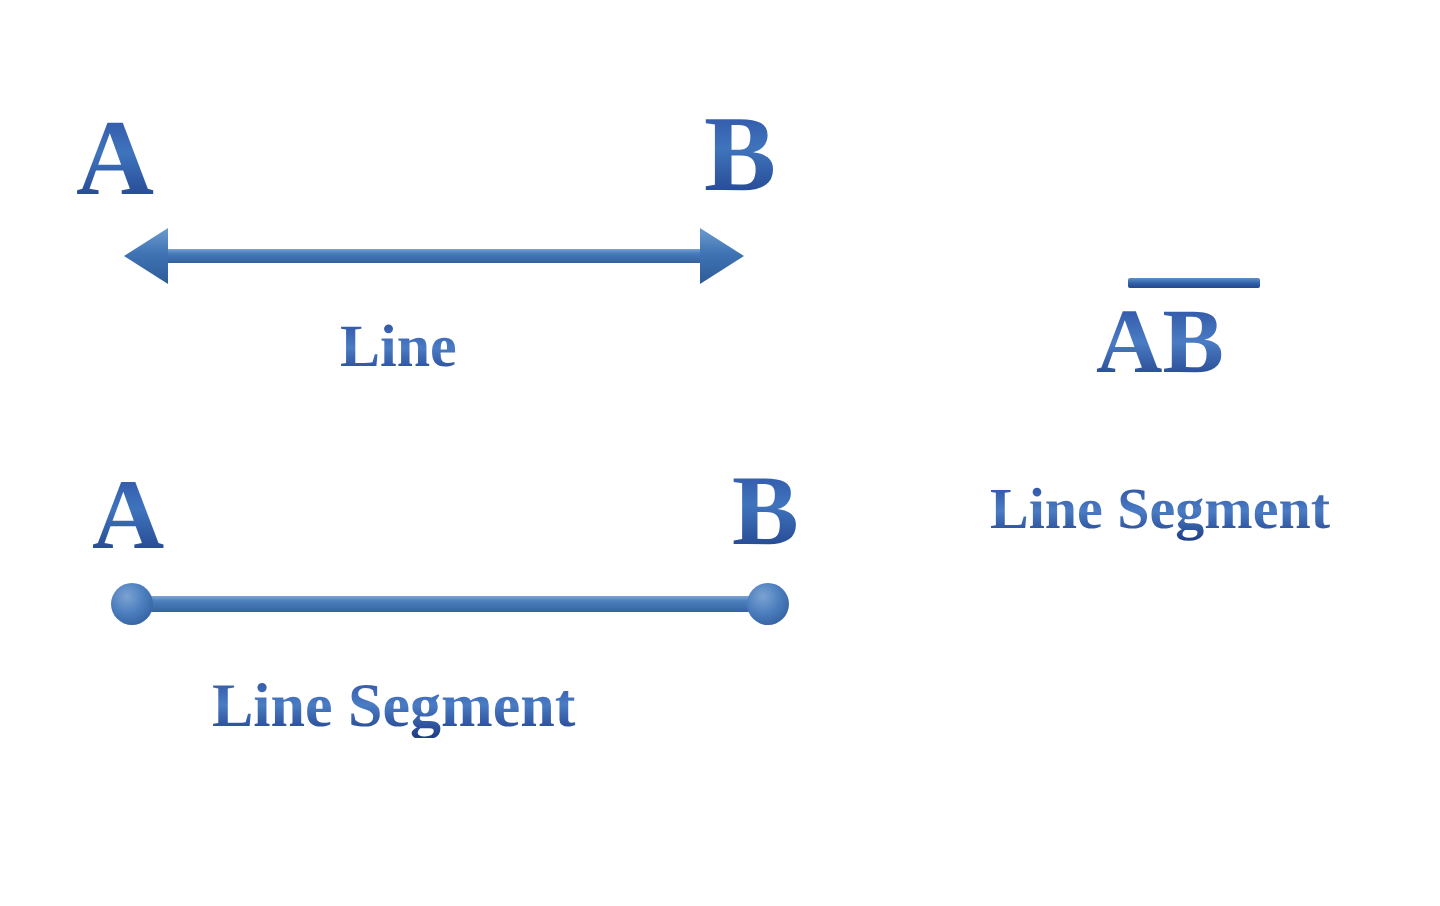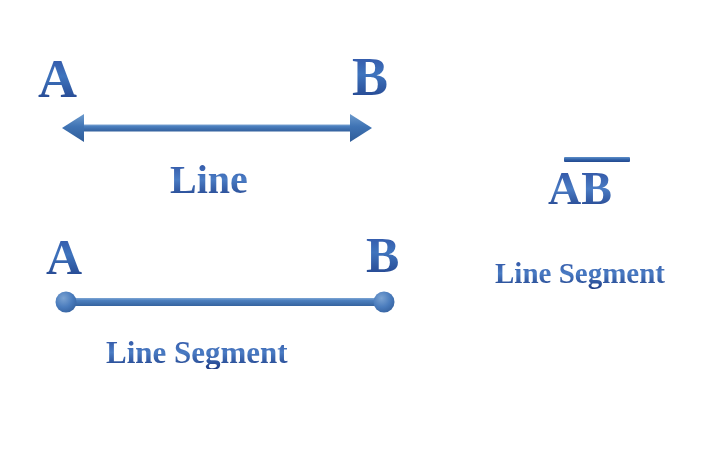--- a/index.html
+++ b/index.html
@@ -42,21 +42,21 @@
     font-family: "Liberation Serif", "DejaVu Serif", serif;
     font-weight: bold;
     color: #23479b;
     line-height: 1.08;
     white-space: nowrap;
     background: linear-gradient(180deg, #2b4c9e 0%, #4a7cc4 50%, #1d3b85 100%);
     -webkit-background-clip: text;
     background-clip: text;
     -webkit-text-fill-color: transparent;
   }
-  .caption.c-line   { font-size: 40px; }
+  .caption.c-line   { font-size: 30px; }
   .caption.c-seg    { font-size: 31px; }
   .caption.c-note   { font-size: 29px; text-align: center; }
 
   
   .notation {
     font-family: "Liberation Serif", "DejaVu Serif", serif;
     font-weight: bold;
     font-size: 46px;
     color: #23479b;
     line-height: 1;
@@ -132,21 +132,21 @@
 
       <rect x="64" y="86" width="322" height="8" fill="url(#segGrad)"></rect>
 
       <circle cx="66" cy="90" r="10.5" fill="url(#dotGrad)"></circle>
       <circle cx="384" cy="90" r="10.5" fill="url(#dotGrad)"></circle>
     </svg>
 
     <span class="abs caption c-seg" style="left:106px; top:124px;">Line Segment</span>
   </div>
 
-  <div class="abs" style="left:440px; top:146px; width:280px; height:220px;">
+  <div class="abs" style="left:440px; top:128px; width:280px; height:220px;">
 
     <div class="abs" style="left:0; top:0; width:280px; text-align:center;">
       <div class="abs overbar" style="left:124px; top:11px; width:66px; height:5px;"></div>
       <div class="notation" style="margin-top:20px;">AB</div>
     </div>
 
     <div class="abs" style="left:0; top:112px; width:280px;">
       <div class="caption c-note">Line Segment</div>
     </div>
   </div>

